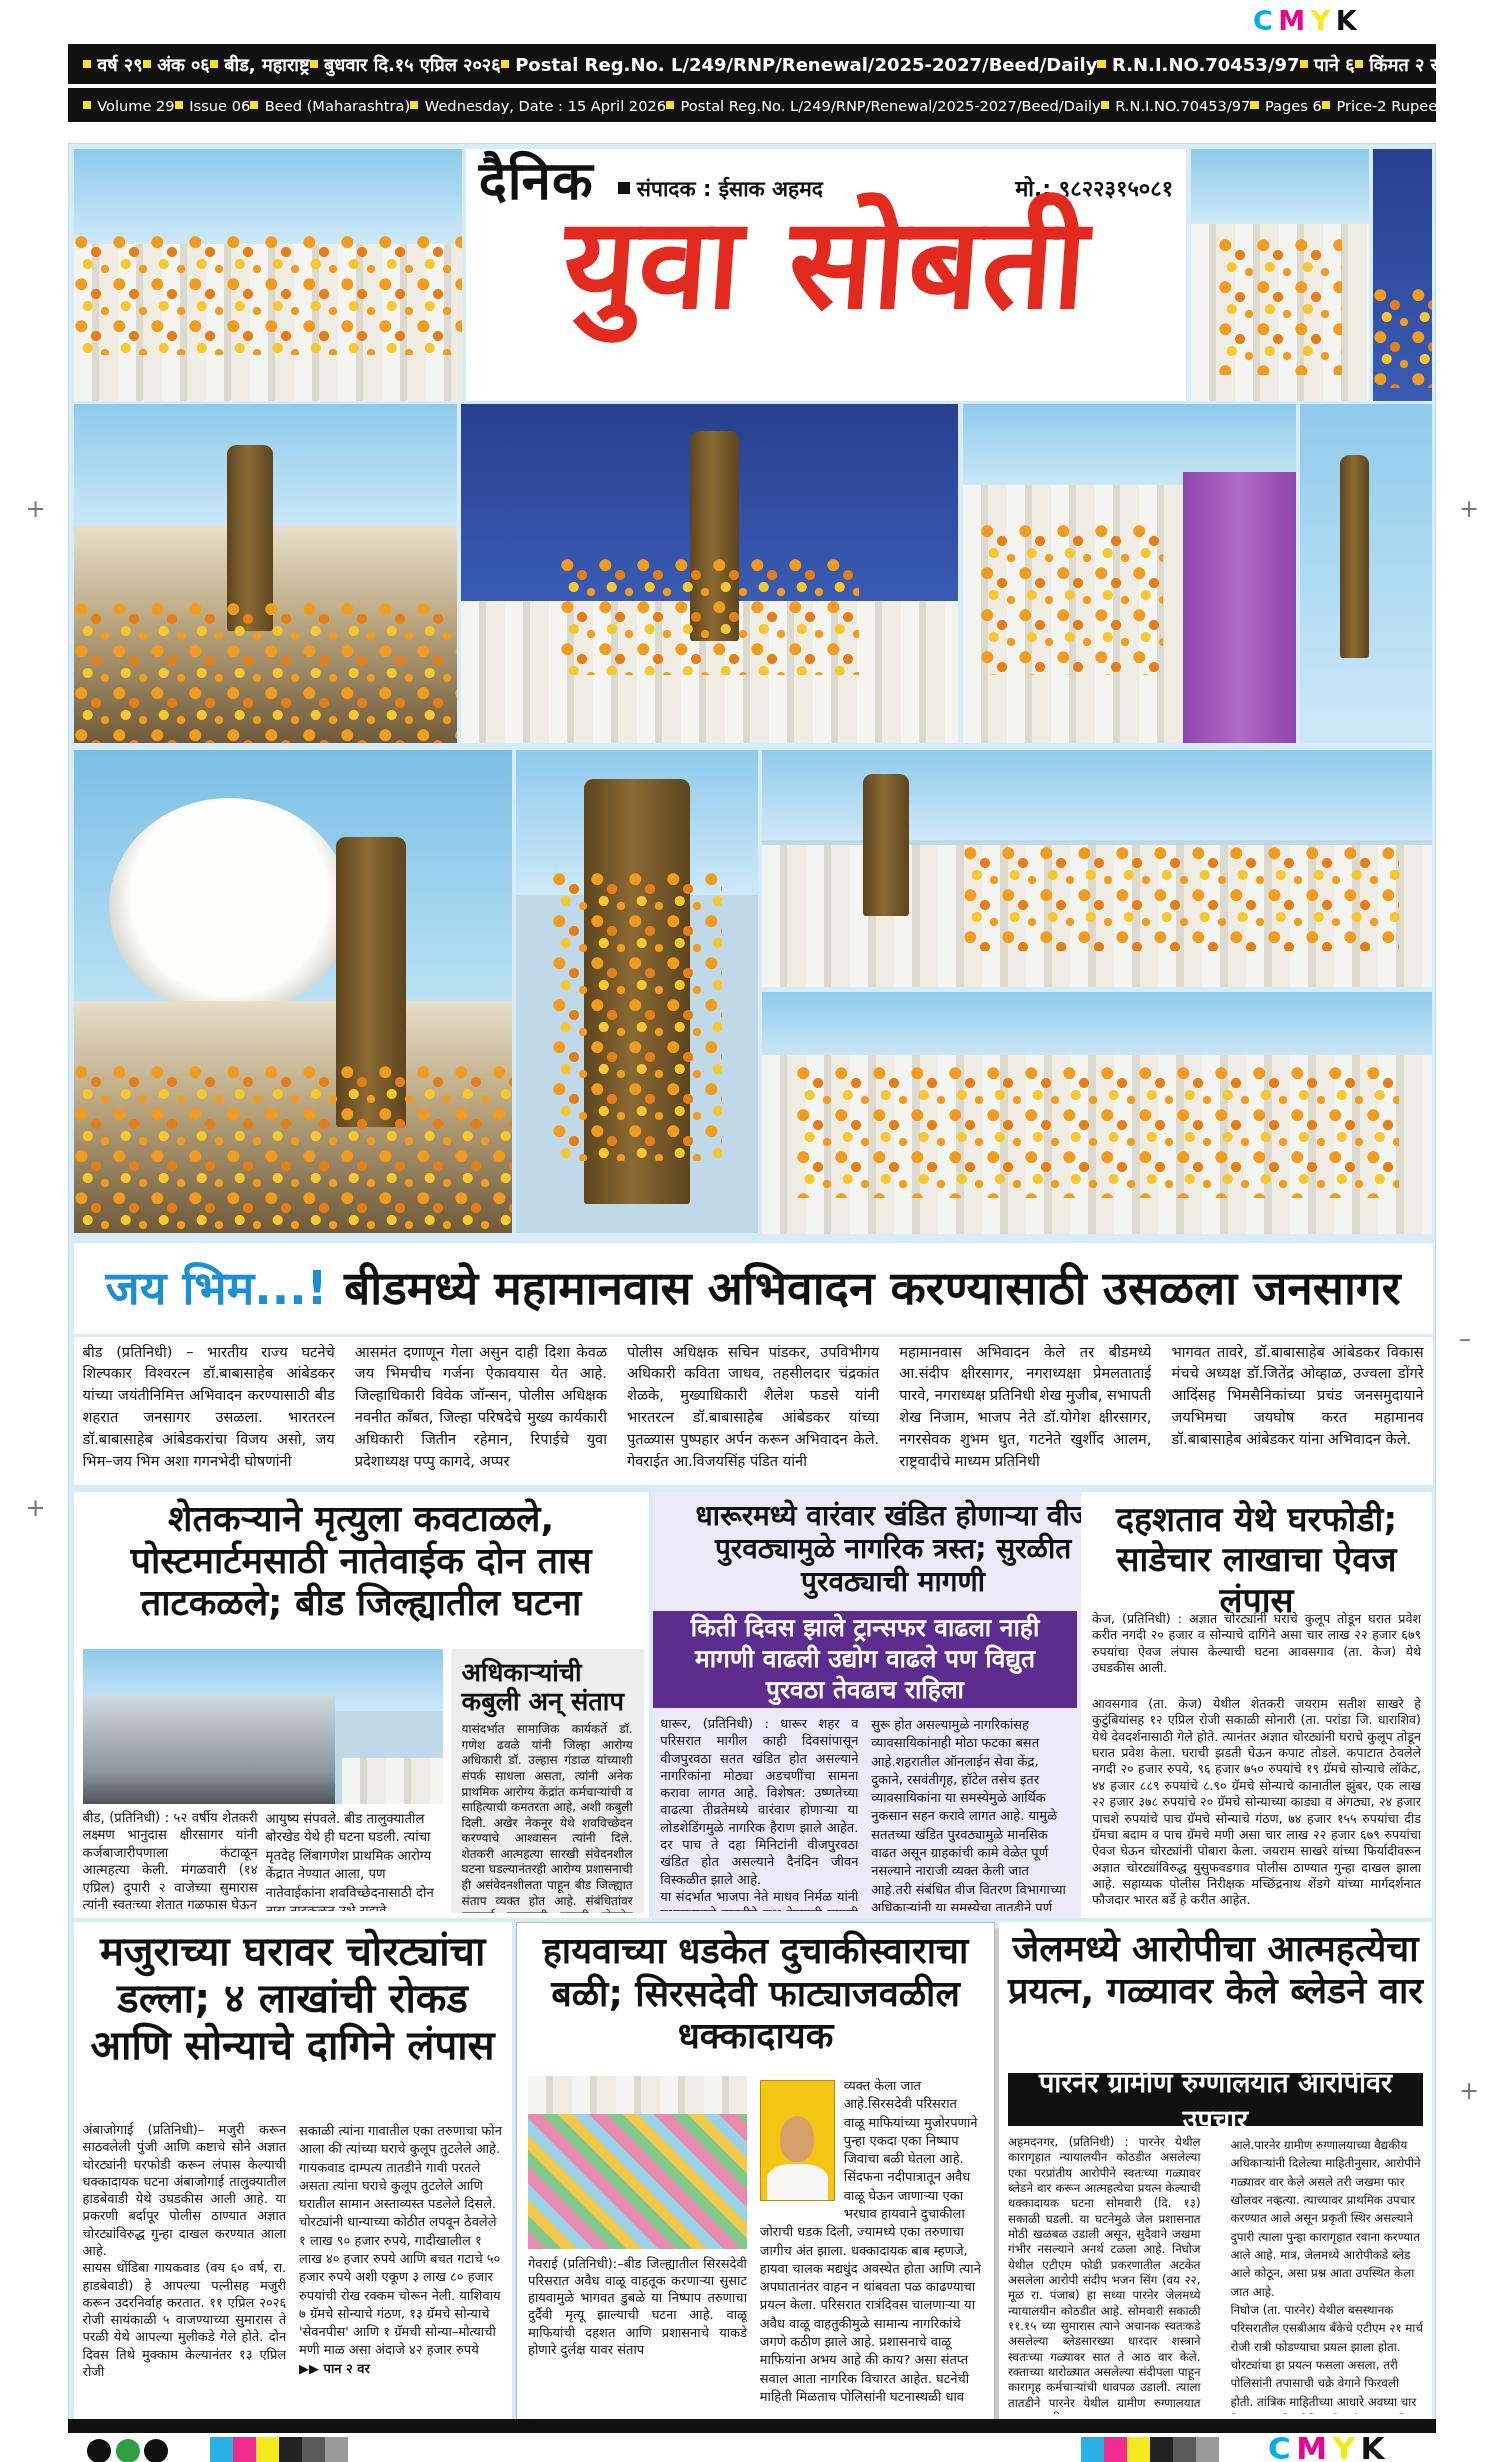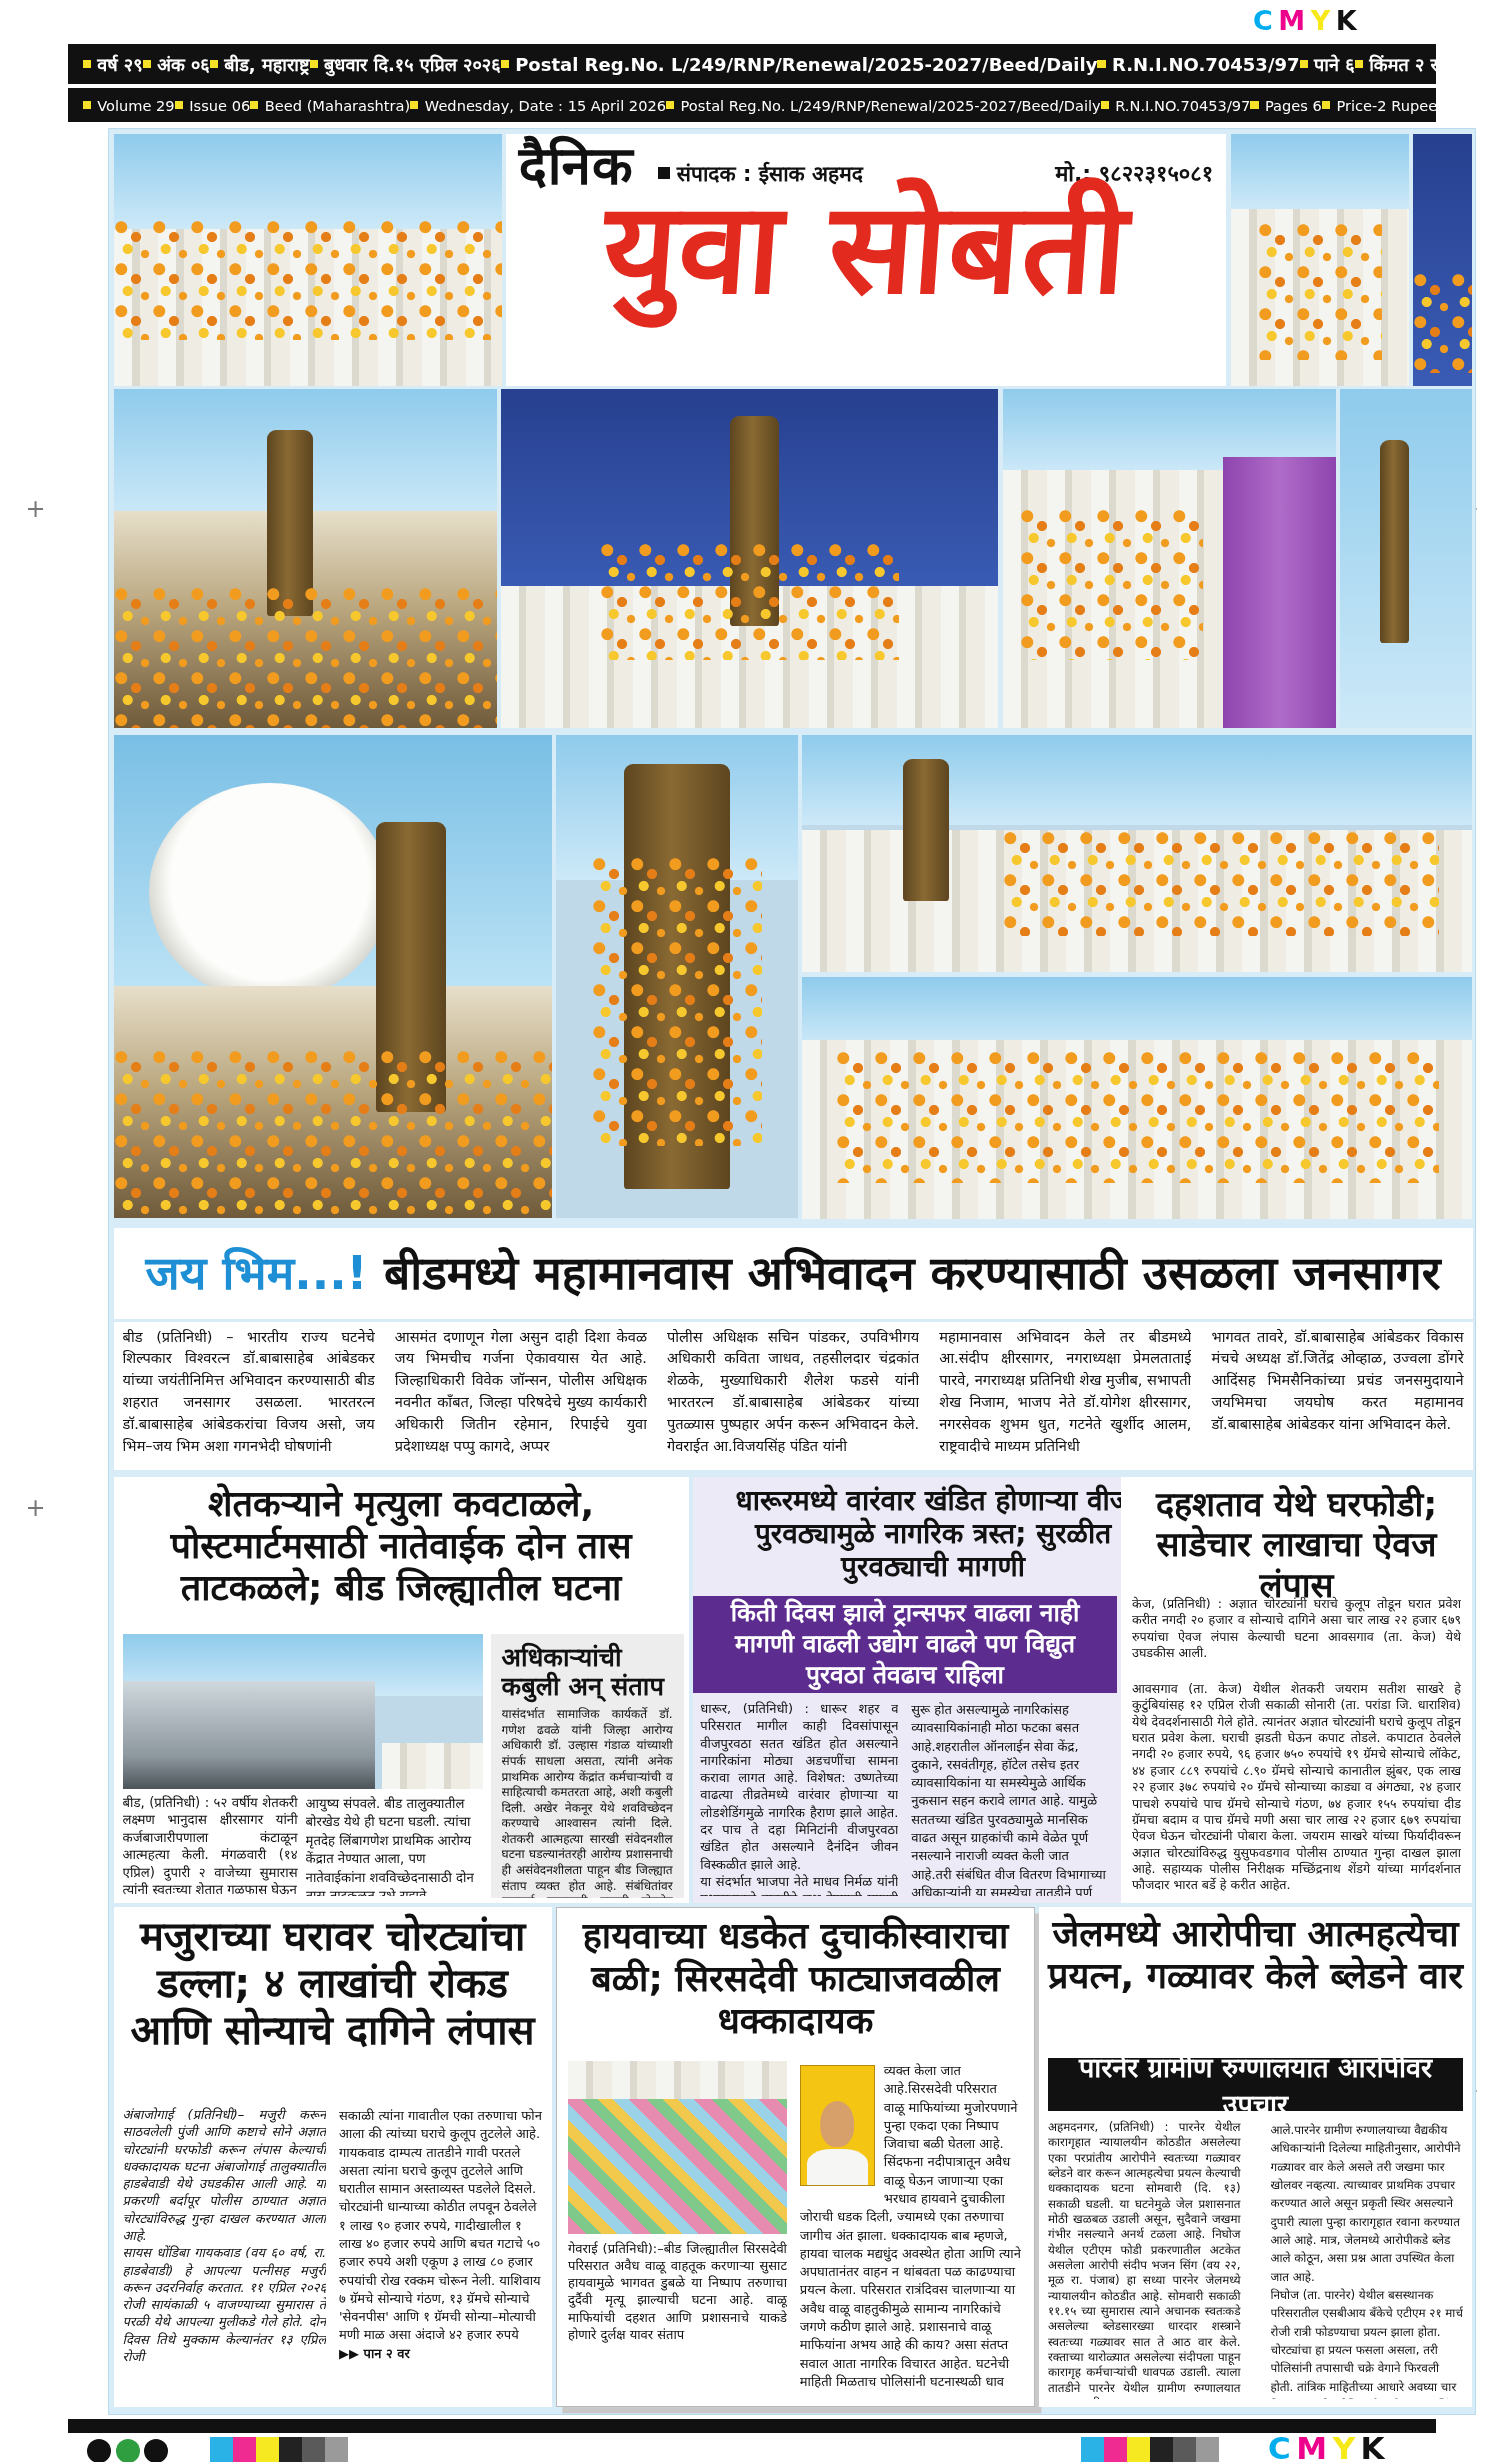--- a/index.html
+++ b/index.html
@@ -12,22 +12,22 @@
   .crop{position:absolute;color:#777;font-size:24px;line-height:1;}
   
   .infobar{position:absolute;left:68px;width:1368px;background:#111;color:#fff;
            display:flex;align-items:center;justify-content:space-between;
            padding:0 14.6px;box-sizing:border-box;}
   .bi{display:flex;align-items:center;gap:6.4px;white-space:nowrap;}
   .sq{width:8.2px;height:8.2px;background:#f5e12a;display:inline-block;flex:none;}
   #bar-mar{top:44px;height:40px;font-size:18px;font-weight:bold;}
   #bar-eng{top:88px;height:34px;font-size:14.6px;}
   
-  #frame{position:absolute;left:68px;top:128px;width:1368px;height:2287px;
-         background:#d8ecf8;border:1.8px solid #badcef;box-sizing:border-box;margin-left:40px;}
+  #frame{position:absolute;left:68px;top:143px;width:1368px;height:2287px;
+         background:#d8ecf8;border:1.8px solid #badcef;box-sizing:border-box;}
   .panel{position:absolute;background:#fff;overflow:hidden;box-sizing:border-box;}
   
   #masthead{display:flex;flex-direction:column;padding:5.5px 12.8px;}
   .mh-top{display:flex;align-items:flex-start;gap:24px;}
   .dainik{font-size:53px;font-weight:bold;letter-spacing:0.9px;line-height:1;}
   .mh-ed{display:flex;align-items:center;gap:7.3px;font-size:21px;font-weight:bold;margin-top:20px;}
   .blacksq{width:12px;height:12px;background:#111;display:inline-block;}
   .mh-mob{margin-left:auto;font-size:22px;font-weight:bold;margin-top:18px;}
   .yuva{font-size:126px;font-weight:bold;color:#e22a1f;text-align:center;line-height:1.02;
         transform:skewX(-4deg);letter-spacing:1.8px;margin-top:-7.3px;}
@@ -286,21 +286,21 @@
 
   <div class="panel" style="left:1012px;top:1348px;width:351px;height:426px;">
     <div class="story-head" style="font-size:34px;padding:7.3px 5.5px 3.6px;">दहशताव येथे घरफोडी; साडेचार लाखाचा ऐवज लंपास</div>
     <div class="bodytxt" style="position:absolute;left:11px;top:119px;width:329px;height:82px;font-size:12.6px;line-height:1.3;">केज, (प्रतिनिधी) : अज्ञात चोरट्यांनी घराचे कुलूप तोडून घरात प्रवेश करीत नगदी २० हजार व सोन्याचे दागिने असा चार लाख २२ हजार ६७९ रुपयांचा ऐवज लंपास केल्याची घटना आवसगाव (ता. केज) येथे उघडकीस आली.</div>
     <div class="bodytxt" style="position:absolute;left:11px;top:204px;width:329px;height:215px;font-size:12.6px;line-height:1.3;">आवसगाव (ता. केज) येथील शेतकरी जयराम सतीश साखरे हे कुटुंबियांसह १२ एप्रिल रोजी सकाळी सोनारी (ता. परांडा जि. धाराशिव) येथे देवदर्शनासाठी गेले होते. त्यानंतर अज्ञात चोरट्यांनी घराचे कुलूप तोडून घरात प्रवेश केला. घराची झडती घेऊन कपाट तोडले. कपाटात ठेवलेले नगदी २० हजार रुपये, ९६ हजार ७५० रुपयांचे १९ ग्रॅमचे सोन्याचे लॉकेट, ४४ हजार ८८९ रुपयांचे ८.९० ग्रॅमचे सोन्याचे कानातील झुंबर, एक लाख २२ हजार ३७८ रुपयांचे २० ग्रॅमचे सोन्याच्या काड्या व अंगठ्या, २४ हजार पाचशे रुपयांचे पाच ग्रॅमचे सोन्याचे गंठण, ७४ हजार १५५ रुपयांचा दीड ग्रॅमचा बदाम व पाच ग्रॅमचे मणी असा चार लाख २२ हजार ६७९ रुपयांचा ऐवज घेऊन चोरट्यांनी पोबारा केला. जयराम साखरे यांच्या फिर्यादीवरून अज्ञात चोरट्यांविरुद्ध युसुफवडगाव पोलीस ठाण्यात गुन्हा दाखल झाला आहे. सहाय्यक पोलीस निरीक्षक मच्छिंद्रनाथ शेंडगे यांच्या मार्गदर्शनात फौजदार भारत बर्डे हे करीत आहेत.</div>
   </div>
 
   <div class="panel" style="left:4.6px;top:1778px;width:438px;height:500px;">
     <div class="story-head" style="font-size:40px;padding:5.5px 1.8px 1.8px;">मजुराच्या घरावर चोरट्यांचा डल्ला; ४ लाखांची रोकड आणि सोन्याचे दागिने लंपास</div>
     <div style="position:absolute;left:9px;top:199px;width:420px;height:294px;display:flex;gap:12.8px;">
-      <div class="bodytxt" style="flex:1;font-size:13px;line-height:1.33;font-style:italic;">अंबाजोगाई (प्रतिनिधी)– मजुरी करून साठवलेली पुंजी आणि कष्टाचे सोने अज्ञात चोरट्यांनी घरफोडी करून लंपास केल्याची धक्कादायक घटना अंबाजोगाई तालुक्यातील हाडबेवाडी येथे उघडकीस आली आहे. या प्रकरणी बर्दापूर पोलीस ठाण्यात अज्ञात चोरट्यांविरुद्ध गुन्हा दाखल करण्यात आला आहे.
+      <div class="bodytxt" style="flex:1;font-size:13px;line-height:1.33;">अंबाजोगाई (प्रतिनिधी)– मजुरी करून साठवलेली पुंजी आणि कष्टाचे सोने अज्ञात चोरट्यांनी घरफोडी करून लंपास केल्याची धक्कादायक घटना अंबाजोगाई तालुक्यातील हाडबेवाडी येथे उघडकीस आली आहे. या प्रकरणी बर्दापूर पोलीस ठाण्यात अज्ञात चोरट्यांविरुद्ध गुन्हा दाखल करण्यात आला आहे.
 सायस धोंडिबा गायकवाड (वय ६० वर्ष, रा. हाडबेवाडी) हे आपल्या पत्नीसह मजुरी करून उदरनिर्वाह करतात. ११ एप्रिल २०२६ रोजी सायंकाळी ५ वाजण्याच्या सुमारास ते परळी येथे आपल्या मुलीकडे गेले होते. दोन दिवस तिथे मुक्काम केल्यानंतर १३ एप्रिल रोजी</div>
       <div style="flex:1;overflow:hidden;">
         <span class="bodytxt" style="font-size:13px;line-height:1.33;">सकाळी त्यांना गावातील एका तरुणाचा फोन आला की त्यांच्या घराचे कुलूप तुटलेले आहे. गायकवाड दाम्पत्य तातडीने गावी परतले असता त्यांना घराचे कुलूप तुटलेले आणि घरातील सामान अस्ताव्यस्त पडलेले दिसले. चोरट्यांनी धान्याच्या कोठीत लपवून ठेवलेले १ लाख ९० हजार रुपये, गादीखालील १ लाख ४० हजार रुपये आणि बचत गटाचे ५० हजार रुपये अशी एकूण ३ लाख ८० हजार रुपयांची रोख रक्कम चोरून नेली. याशिवाय ७ ग्रॅमचे सोन्याचे गंठण, १३ ग्रॅमचे सोन्याचे 'सेवनपीस' आणि १ ग्रॅमची सोन्या–मोत्याची मणी माळ असा अंदाजे ४२ हजार रुपये</span>
         <span class="more" style="font-size:13px;">▶▶ पान २ वर</span>
       </div>
     </div>
   </div>
 
   <div class="panel" style="left:447px;top:1778px;width:479px;height:500px;border:1.8px solid #b9b9b9;box-shadow:6.4px 6.4px 0 #c9c9c9;">
     <div class="story-head" style="font-size:36px;padding:7.3px 3.6px 3.6px;">हायवाच्या धडकेत दुचाकीस्वाराचा बळी; सिरसदेवी फाट्याजवळील धक्कादायक</div>

